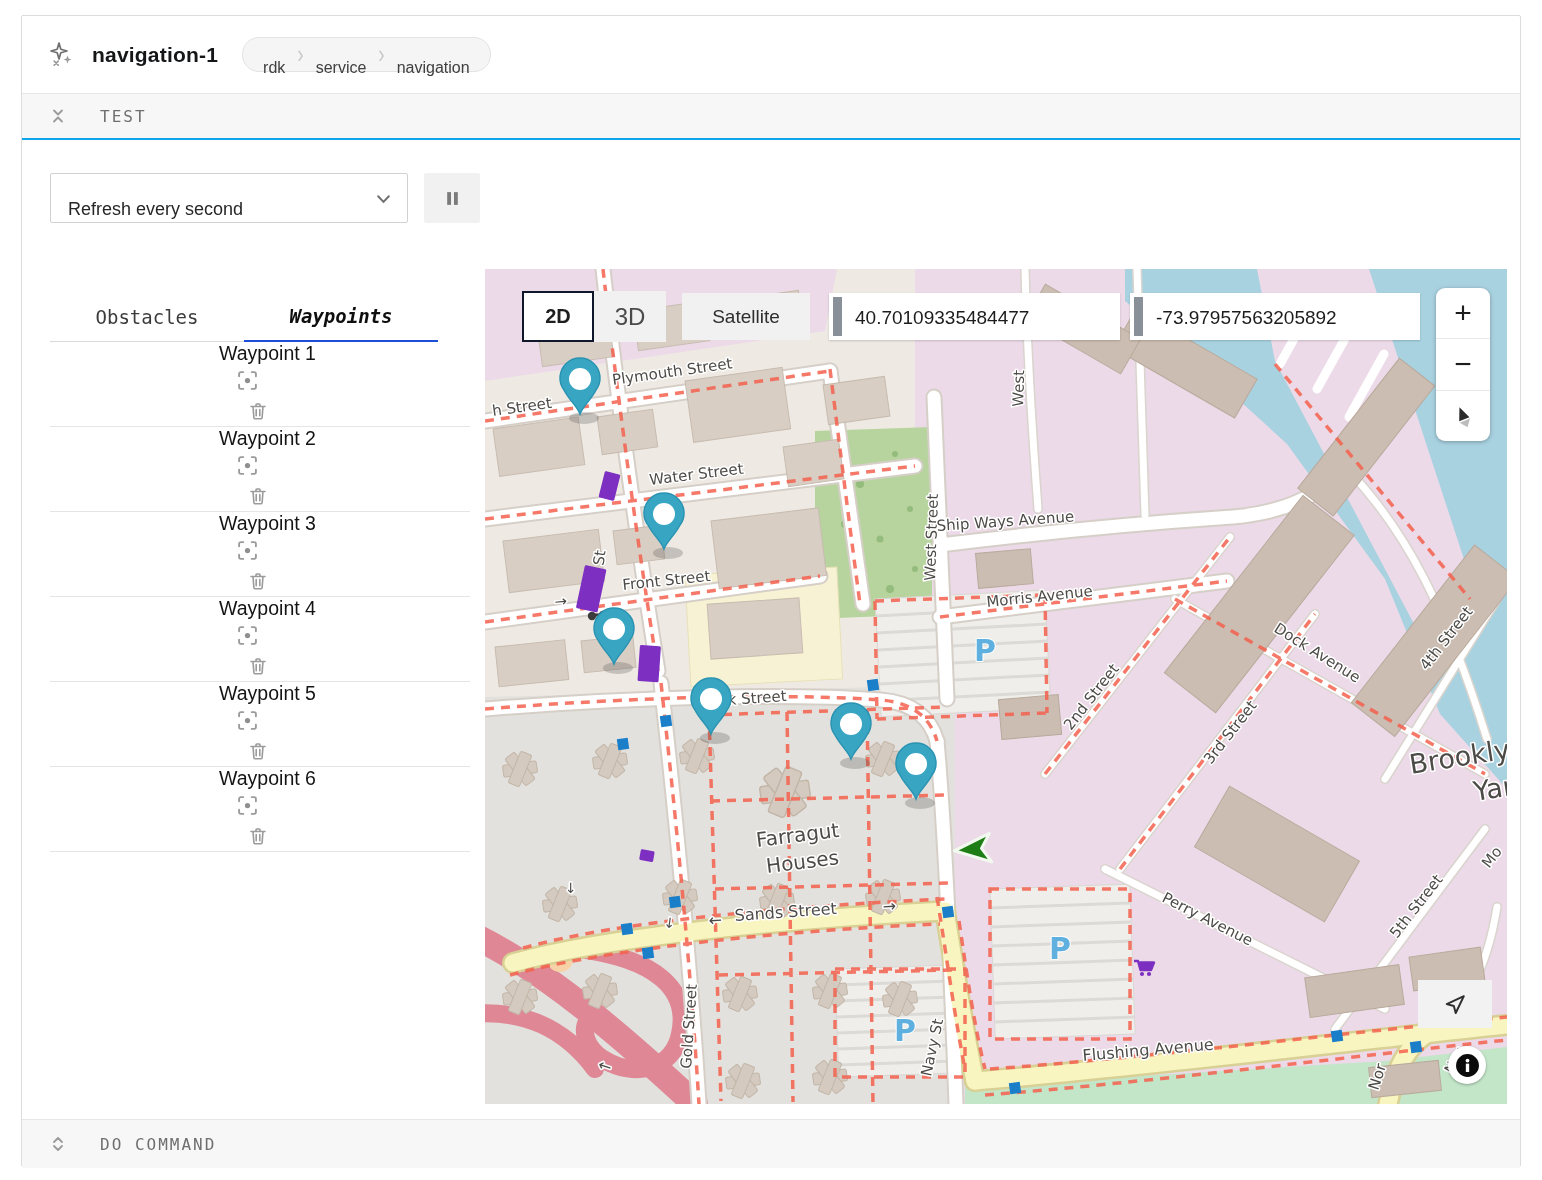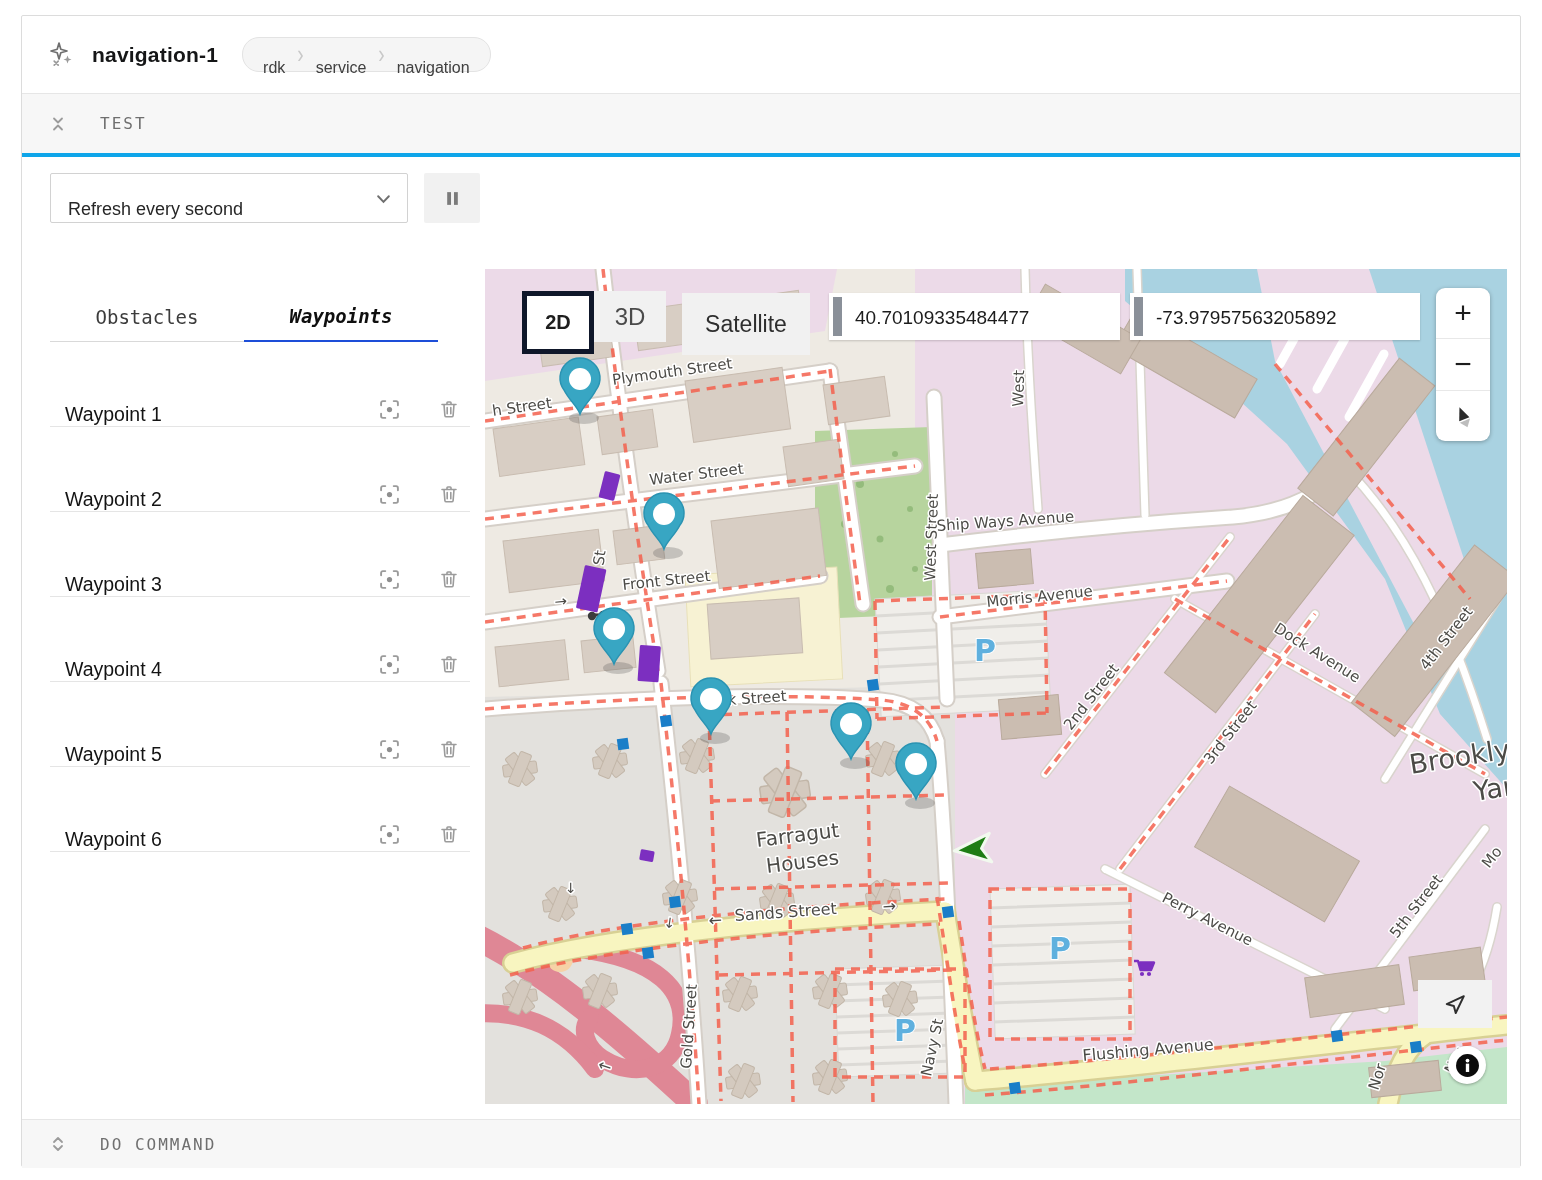--- a/index.html
+++ b/index.html
@@ -9,56 +9,56 @@
   
   .hdr{position:absolute;left:0;top:0;right:0;height:77px;border-bottom:1px solid #e6e6e6;
     display:flex;align-items:center;}
   .hdr-icon{margin-left:26px;width:26px;height:26px;flex:0 0 auto;}
   .hdr-title{margin-left:18px;font-size:21px;font-weight:700;color:#151617;letter-spacing:.2px;}
   .crumb{margin-left:24px;height:33px;display:inline-flex;align-items:center;gap:12px;
     padding:0 20px;background:#f5f5f5;border:1px solid #e3e3e3;border-radius:17px;}
   .crumb span.seg{font-size:16px;color:#404040;margin-top:26px;}
   .crumb span.sep{font-size:19px;color:#c9c9c9;font-weight:400;transform:scaleY(1.4);}
   
-  .bar{position:absolute;left:0;right:0;height:64px;background:#f7f7f7;border-top:1px solid #e6e6e6;
-    border-bottom:4px solid #0ea5e9;display:flex;align-items:center;box-sizing:border-box;}
+  .bar{position:absolute;left:0;right:0;height:47px;background:#f7f7f7;border-top:1px solid #e6e6e6;
+    border-bottom:2px solid #0ea5e9;display:flex;align-items:center;box-sizing:border-box;}
   .bar .bar-label{margin-left:34px;font-family:"DejaVu Sans Mono","Liberation Mono",monospace;
     font-size:16px;letter-spacing:2px;color:#6f6f6f;}
   .bar .bar-icon{margin-left:28px;width:16px;height:16px;}
   .bar.test{top:77px;}
   .bar.docmd{top:1103px;border-bottom:none;height:49px;}
   
   .refresh-select{position:absolute;left:28px;top:157px;width:358px;height:50px;border:1px solid #d2d2d2;
     border-radius:2px;background:#fff;display:flex;align-items:center;cursor:pointer;box-sizing:border-box;}
   .refresh-select .val{margin-left:17px;font-size:18px;color:#272727;margin-top:22px;}
   .refresh-select svg{position:absolute;right:16px;top:18px;}
   .pause-btn{position:absolute;left:402px;top:157px;width:56px;height:50px;background:#f1f1f1;
     border:none;border-radius:2px;display:flex;align-items:center;justify-content:center;cursor:pointer;}
   
   .tabs{position:absolute;left:28px;top:276px;width:388px;height:50px;display:flex;
     border-bottom:1px solid #d9d9d9;box-sizing:border-box;}
   .tab{flex:1;display:flex;align-items:center;justify-content:center;
     font-family:"DejaVu Sans Mono","Liberation Mono",monospace;font-size:19px;color:#3c3c3c;cursor:pointer;}
   .tab.active{font-weight:700;color:#0f0f0f;border-bottom:2px solid #1d4ed8;margin-bottom:-1px;font-style:italic;}
   .wp-list{position:absolute;left:28px;top:326px;width:420px;}
-  .wp-row{height:84px;border-bottom:1px solid #e5e5e5;display:flex;align-items:flex-end;}
+  .wp-row{height:84px;border-bottom:1px solid #e5e5e5;display:flex;align-items:center;flex-direction:column;}
   .wp-label{font-size:19.5px;color:#141414;margin-left:15px;flex:1;}
   .icon-btn{width:34px;height:34px;border:none;background:transparent;cursor:pointer;
     display:flex;align-items:center;justify-content:center;padding:0;}
   .icon-btn.focus{margin-right:26px;}
   .icon-btn.trash{margin-right:4px;}
   
   .map{position:absolute;left:463px;top:253px;width:1022px;height:835px;overflow:hidden;background:#eeeae3;}
   .map svg.base{position:absolute;left:0;top:0;}
   .map-btn{position:absolute;display:flex;align-items:center;justify-content:center;cursor:pointer;
     border:none;font-family:"Liberation Sans",sans-serif;box-sizing:border-box;}
-  .btn-2d{left:37px;top:22px;width:72px;height:63px;background:#fff;border:5px solid #0f172a;
+  .btn-2d{left:37px;top:22px;width:72px;height:51px;background:#fff;border:2px solid #0f172a;
     font-size:20px;font-weight:700;color:#1e1e1e;}
   .btn-3d{left:109px;top:22px;width:72px;height:51px;background:#f1f1f1;font-size:24px;color:#4a4a4a;}
-  .btn-sat{left:197px;top:24px;width:128px;height:62px;background:#f1f1f1;font-size:23px;color:#2e2e2e;}
+  .btn-sat{left:197px;top:24px;width:128px;height:47px;background:#f1f1f1;font-size:19px;color:#2e2e2e;}
   .coord{position:absolute;top:24px;height:47px;background:#fff;box-shadow:0 1px 2px rgba(0,0,0,.18);}
   .coord input{position:absolute;left:24px;top:0;height:100%;width:calc(100% - 30px);border:none;outline:none;
     font-size:19px;color:#1c1c1c;font-family:"Liberation Sans",sans-serif;background:transparent;}
   .coord .grip{position:absolute;left:4px;top:4px;bottom:4px;width:9px;background:#8a9099;}
   .coord.lat{left:344px;width:291px;}
   .coord.lng{left:645px;width:290px;}
   .zoom-panel{position:absolute;left:951px;top:19px;width:54px;height:153px;background:#fff;
     border-radius:9px;box-shadow:0 1px 4px rgba(0,0,0,.3);display:flex;flex-direction:column;}
   .zoom-panel button{flex:1;border:none;background:transparent;cursor:pointer;font-size:30px;
     color:#1d1d1d;display:flex;align-items:center;justify-content:center;padding:0;}

